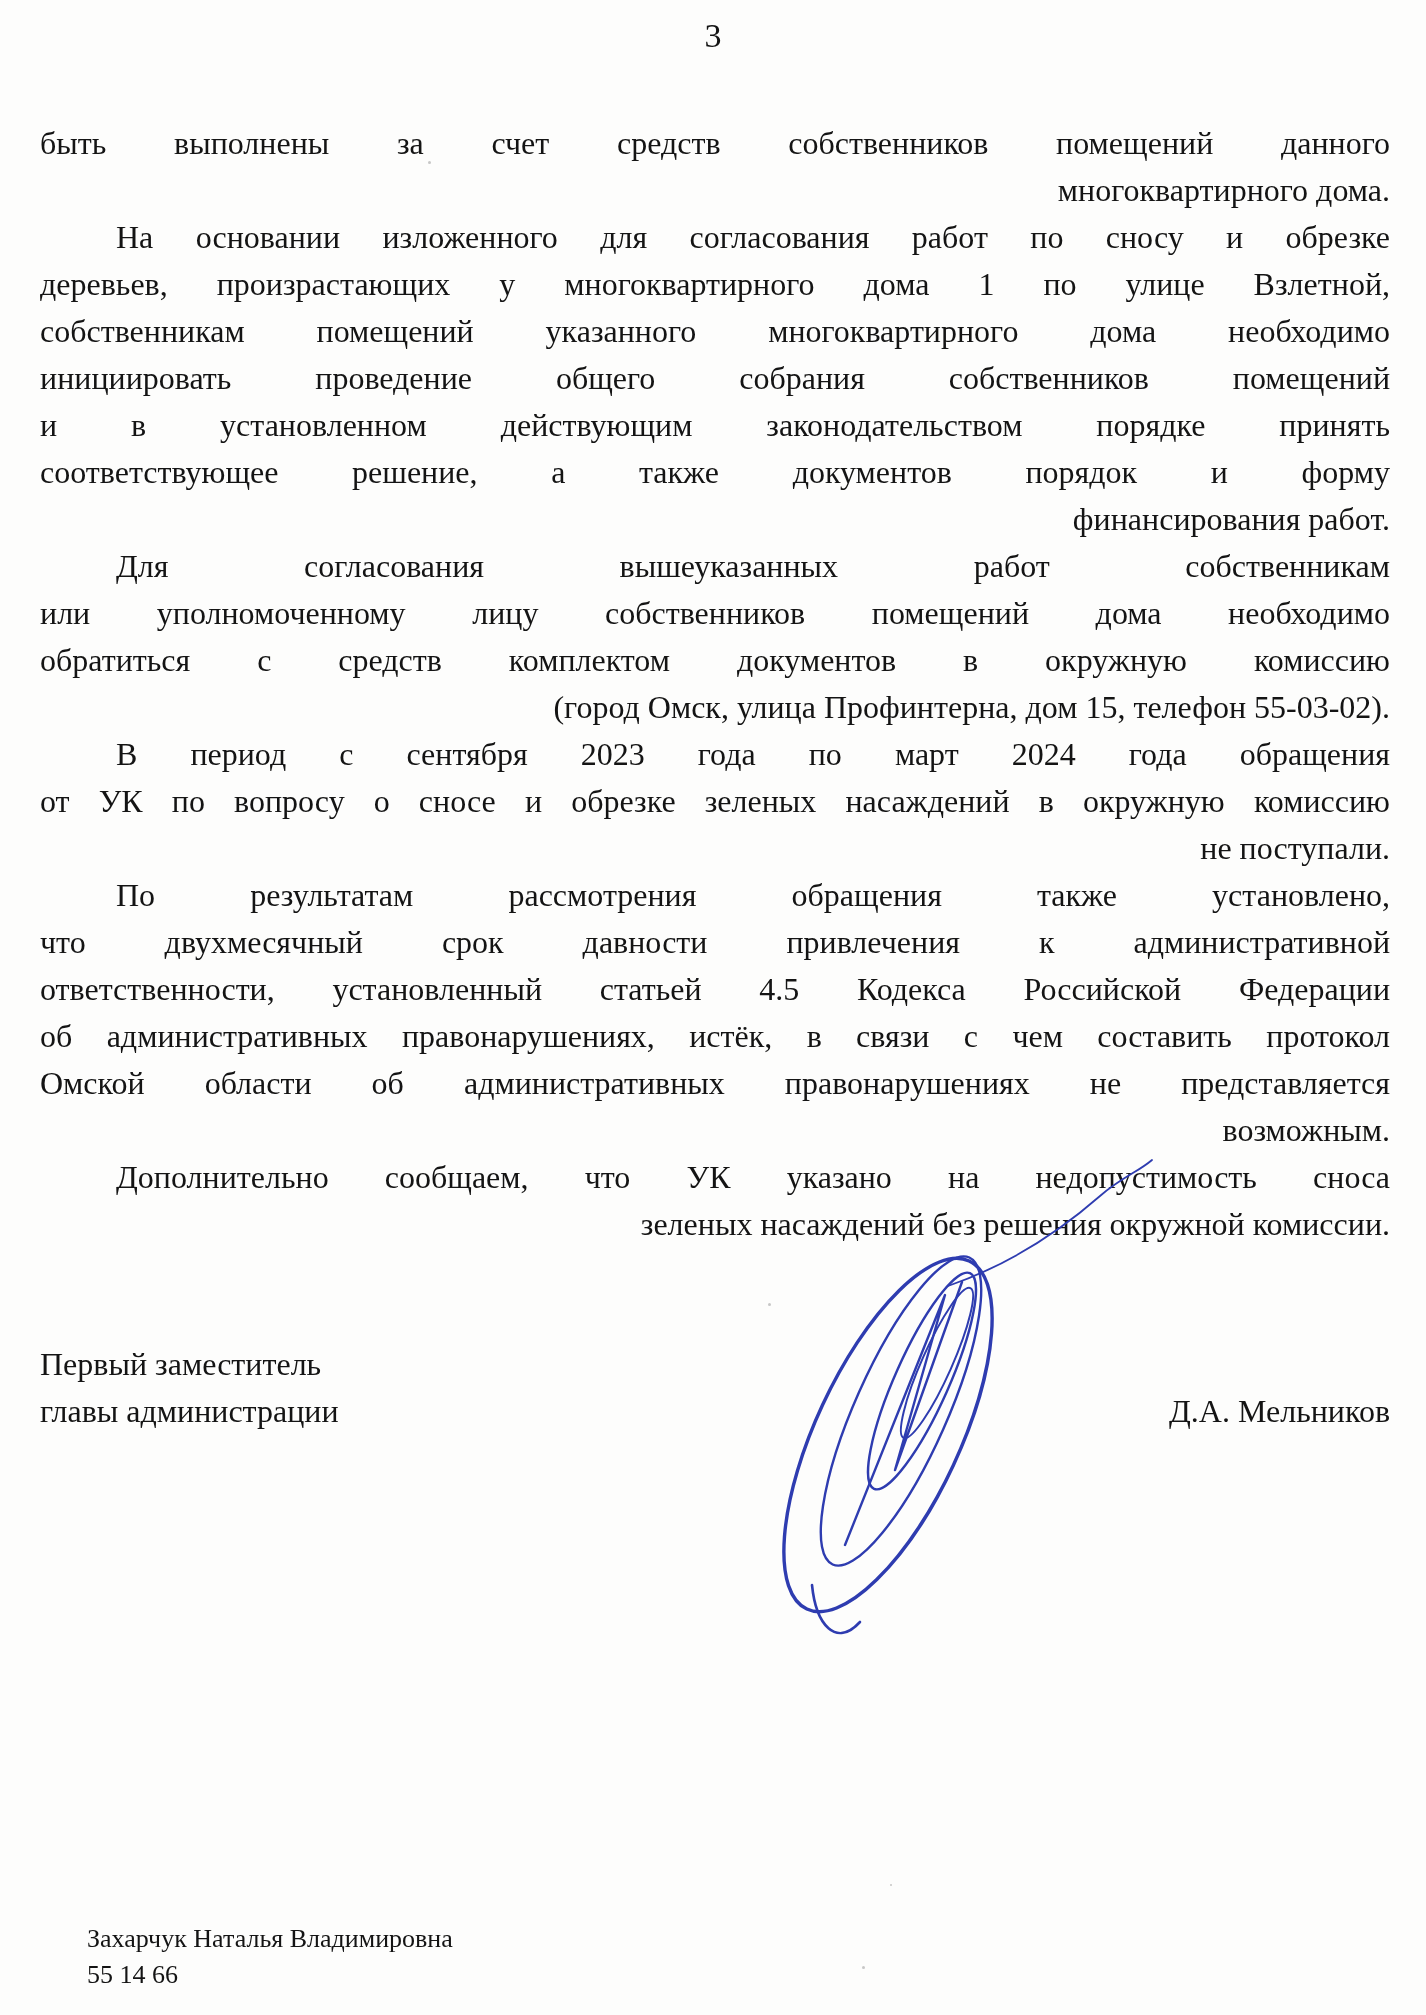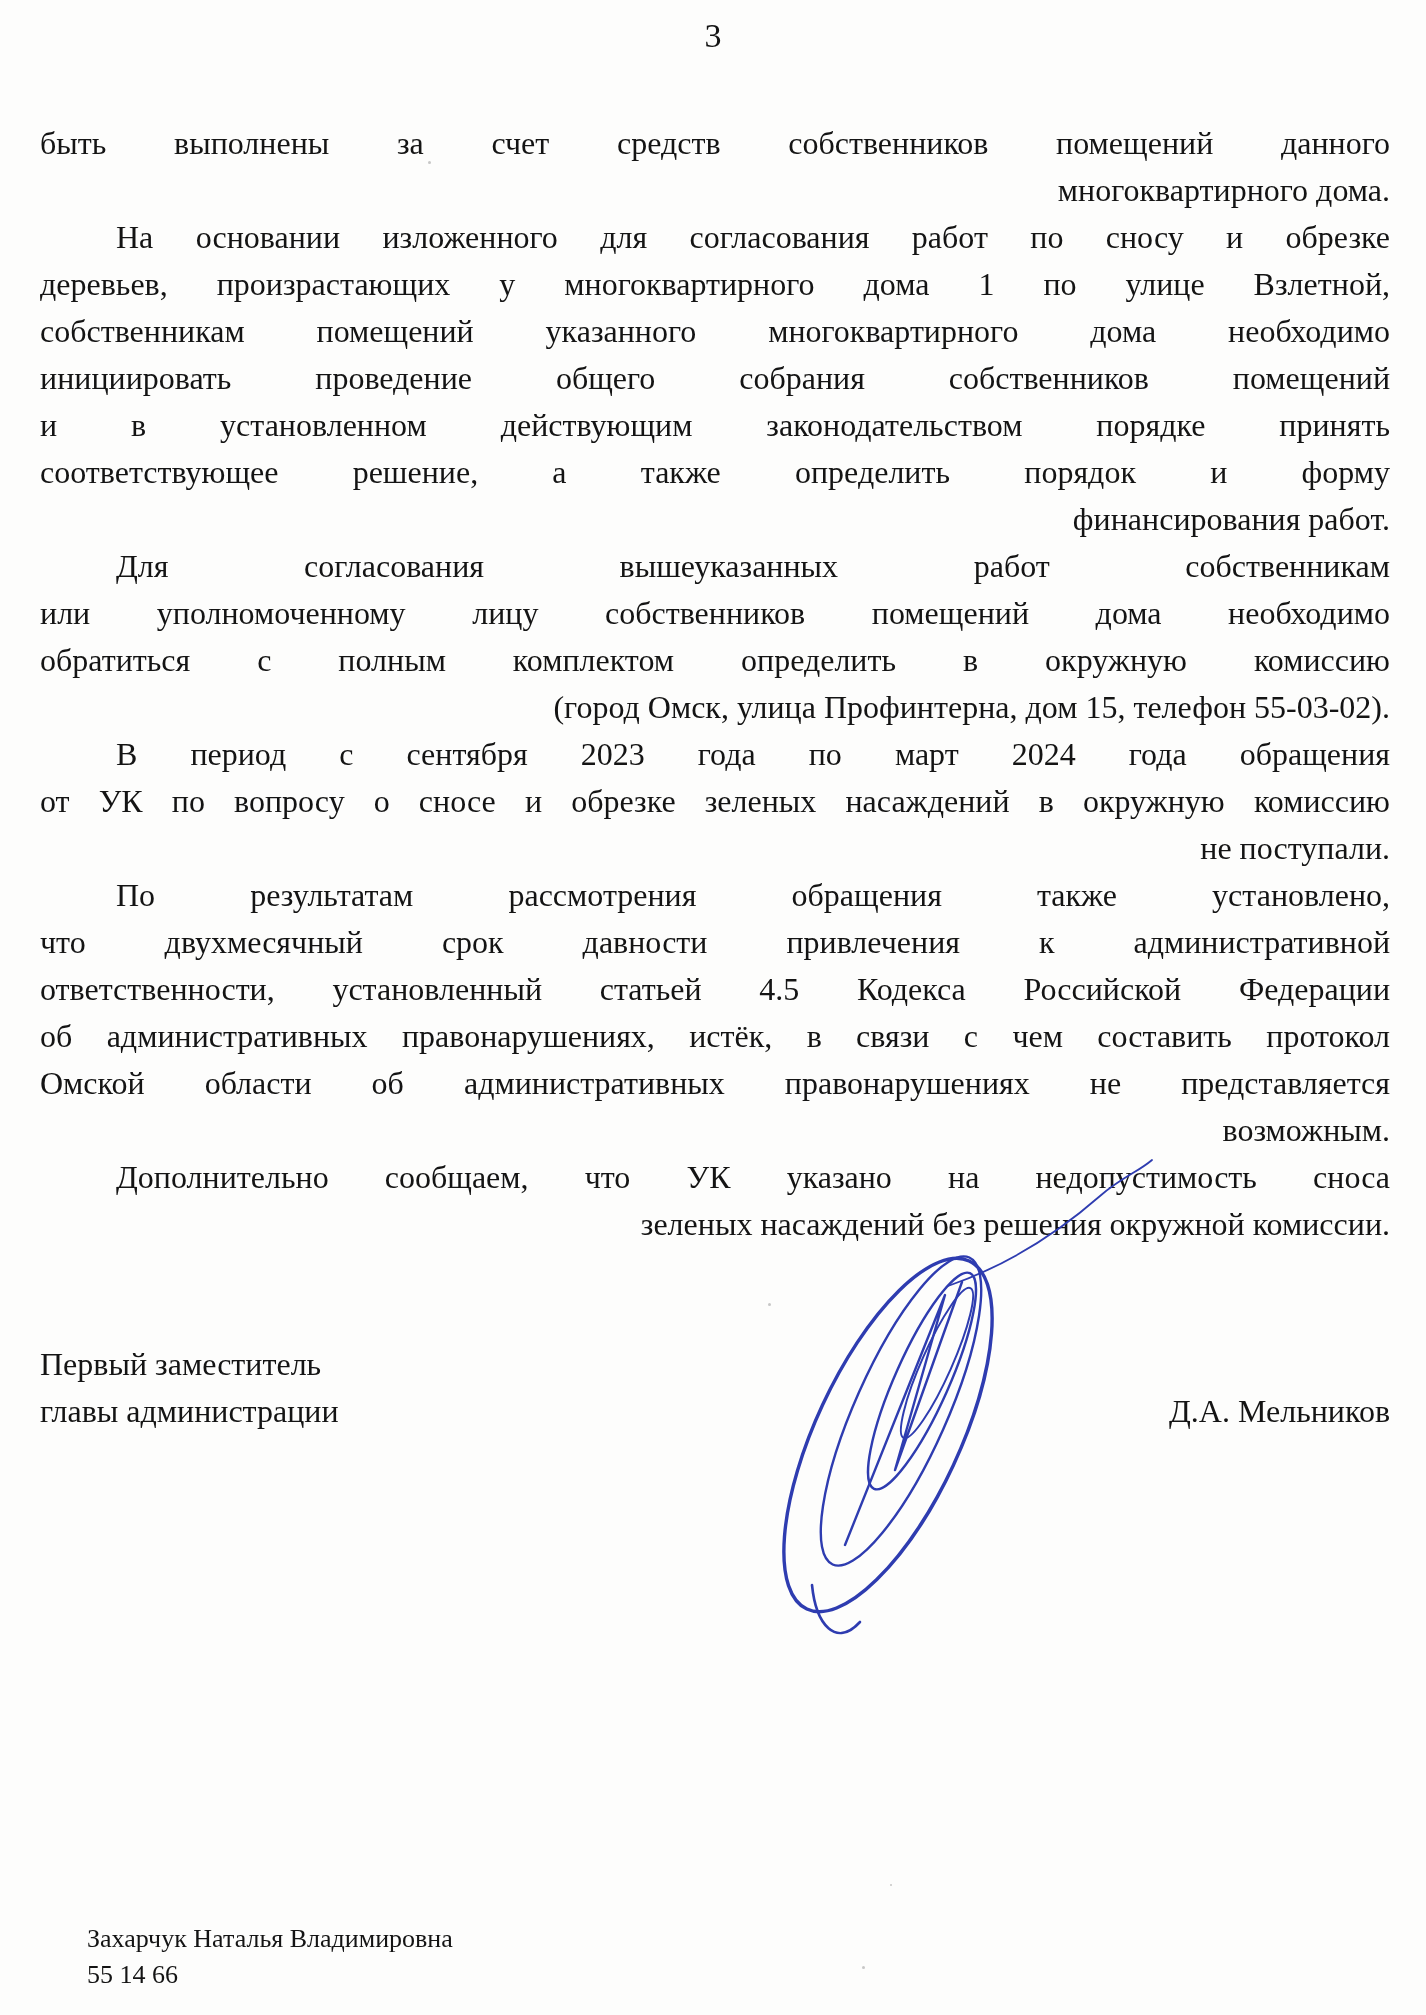--- a/index.html
+++ b/index.html
@@ -58,25 +58,25 @@
   <div class="page-number">3</div>
 
   <div class="doc-body">
       <div class="line j">быть выполнены за счет средств собственников помещений данного</div>
       <div class="line">многоквартирного дома.</div>
       <div class="line j ind">На основании изложенного для согласования работ по сносу и обрезке</div>
       <div class="line j">деревьев, произрастающих у многоквартирного дома 1 по улице Взлетной,</div>
       <div class="line j">собственникам помещений указанного многоквартирного дома необходимо</div>
       <div class="line j">инициировать проведение общего собрания собственников помещений</div>
       <div class="line j">и в установленном действующим законодательством порядке принять</div>
-      <div class="line j">соответствующее решение, а также определить порядок и форму</div>
+      <div class="line j">соответствующее решение, а также документов порядок и форму</div>
       <div class="line">финансирования работ.</div>
       <div class="line j ind">Для согласования вышеуказанных работ собственникам</div>
       <div class="line j">или уполномоченному лицу собственников помещений дома необходимо</div>
-      <div class="line j">обратиться с полным комплектом определить в окружную комиссию</div>
+      <div class="line j">обратиться с средств комплектом документов в окружную комиссию</div>
       <div class="line">(город Омск, улица Профинтерна, дом 15, телефон 55-03-02).</div>
       <div class="line j ind">В период с сентября 2023 года по март 2024 года обращения</div>
       <div class="line j">от УК по вопросу о сносе и обрезке зеленых насаждений в окружную комиссию</div>
       <div class="line">не поступали.</div>
       <div class="line j ind">По результатам рассмотрения обращения также установлено,</div>
       <div class="line j">что двухмесячный срок давности привлечения к административной</div>
       <div class="line j">ответственности, установленный статьей 4.5 Кодекса Российской Федерации</div>
       <div class="line j">об административных правонарушениях, истёк, в связи с чем составить протокол</div>
       <div class="line j">Омской области об административных правонарушениях не представляется</div>
       <div class="line">возможным.</div>

